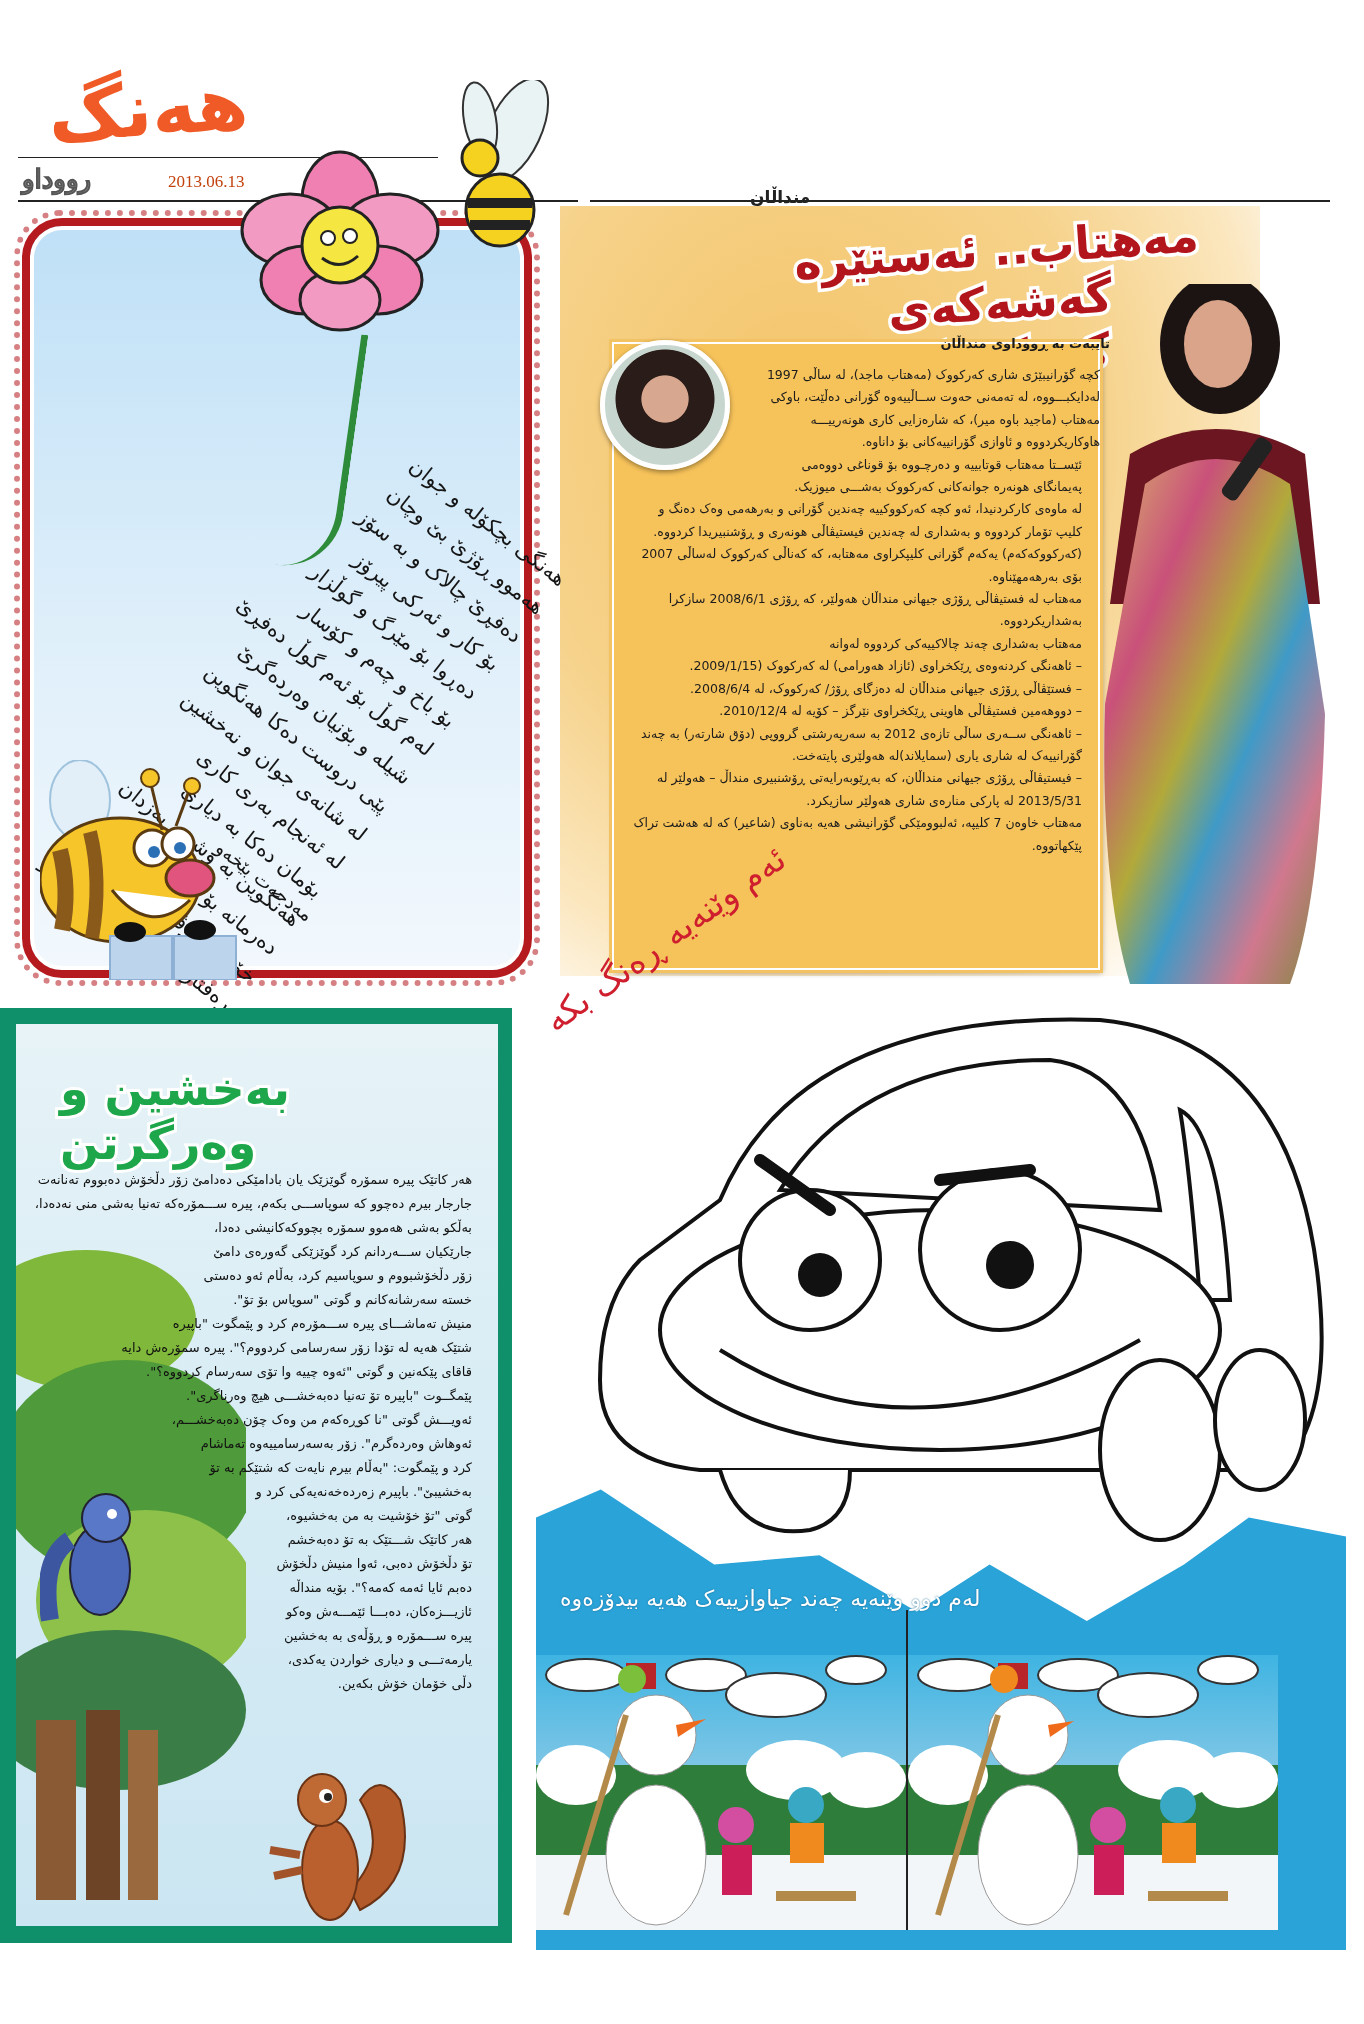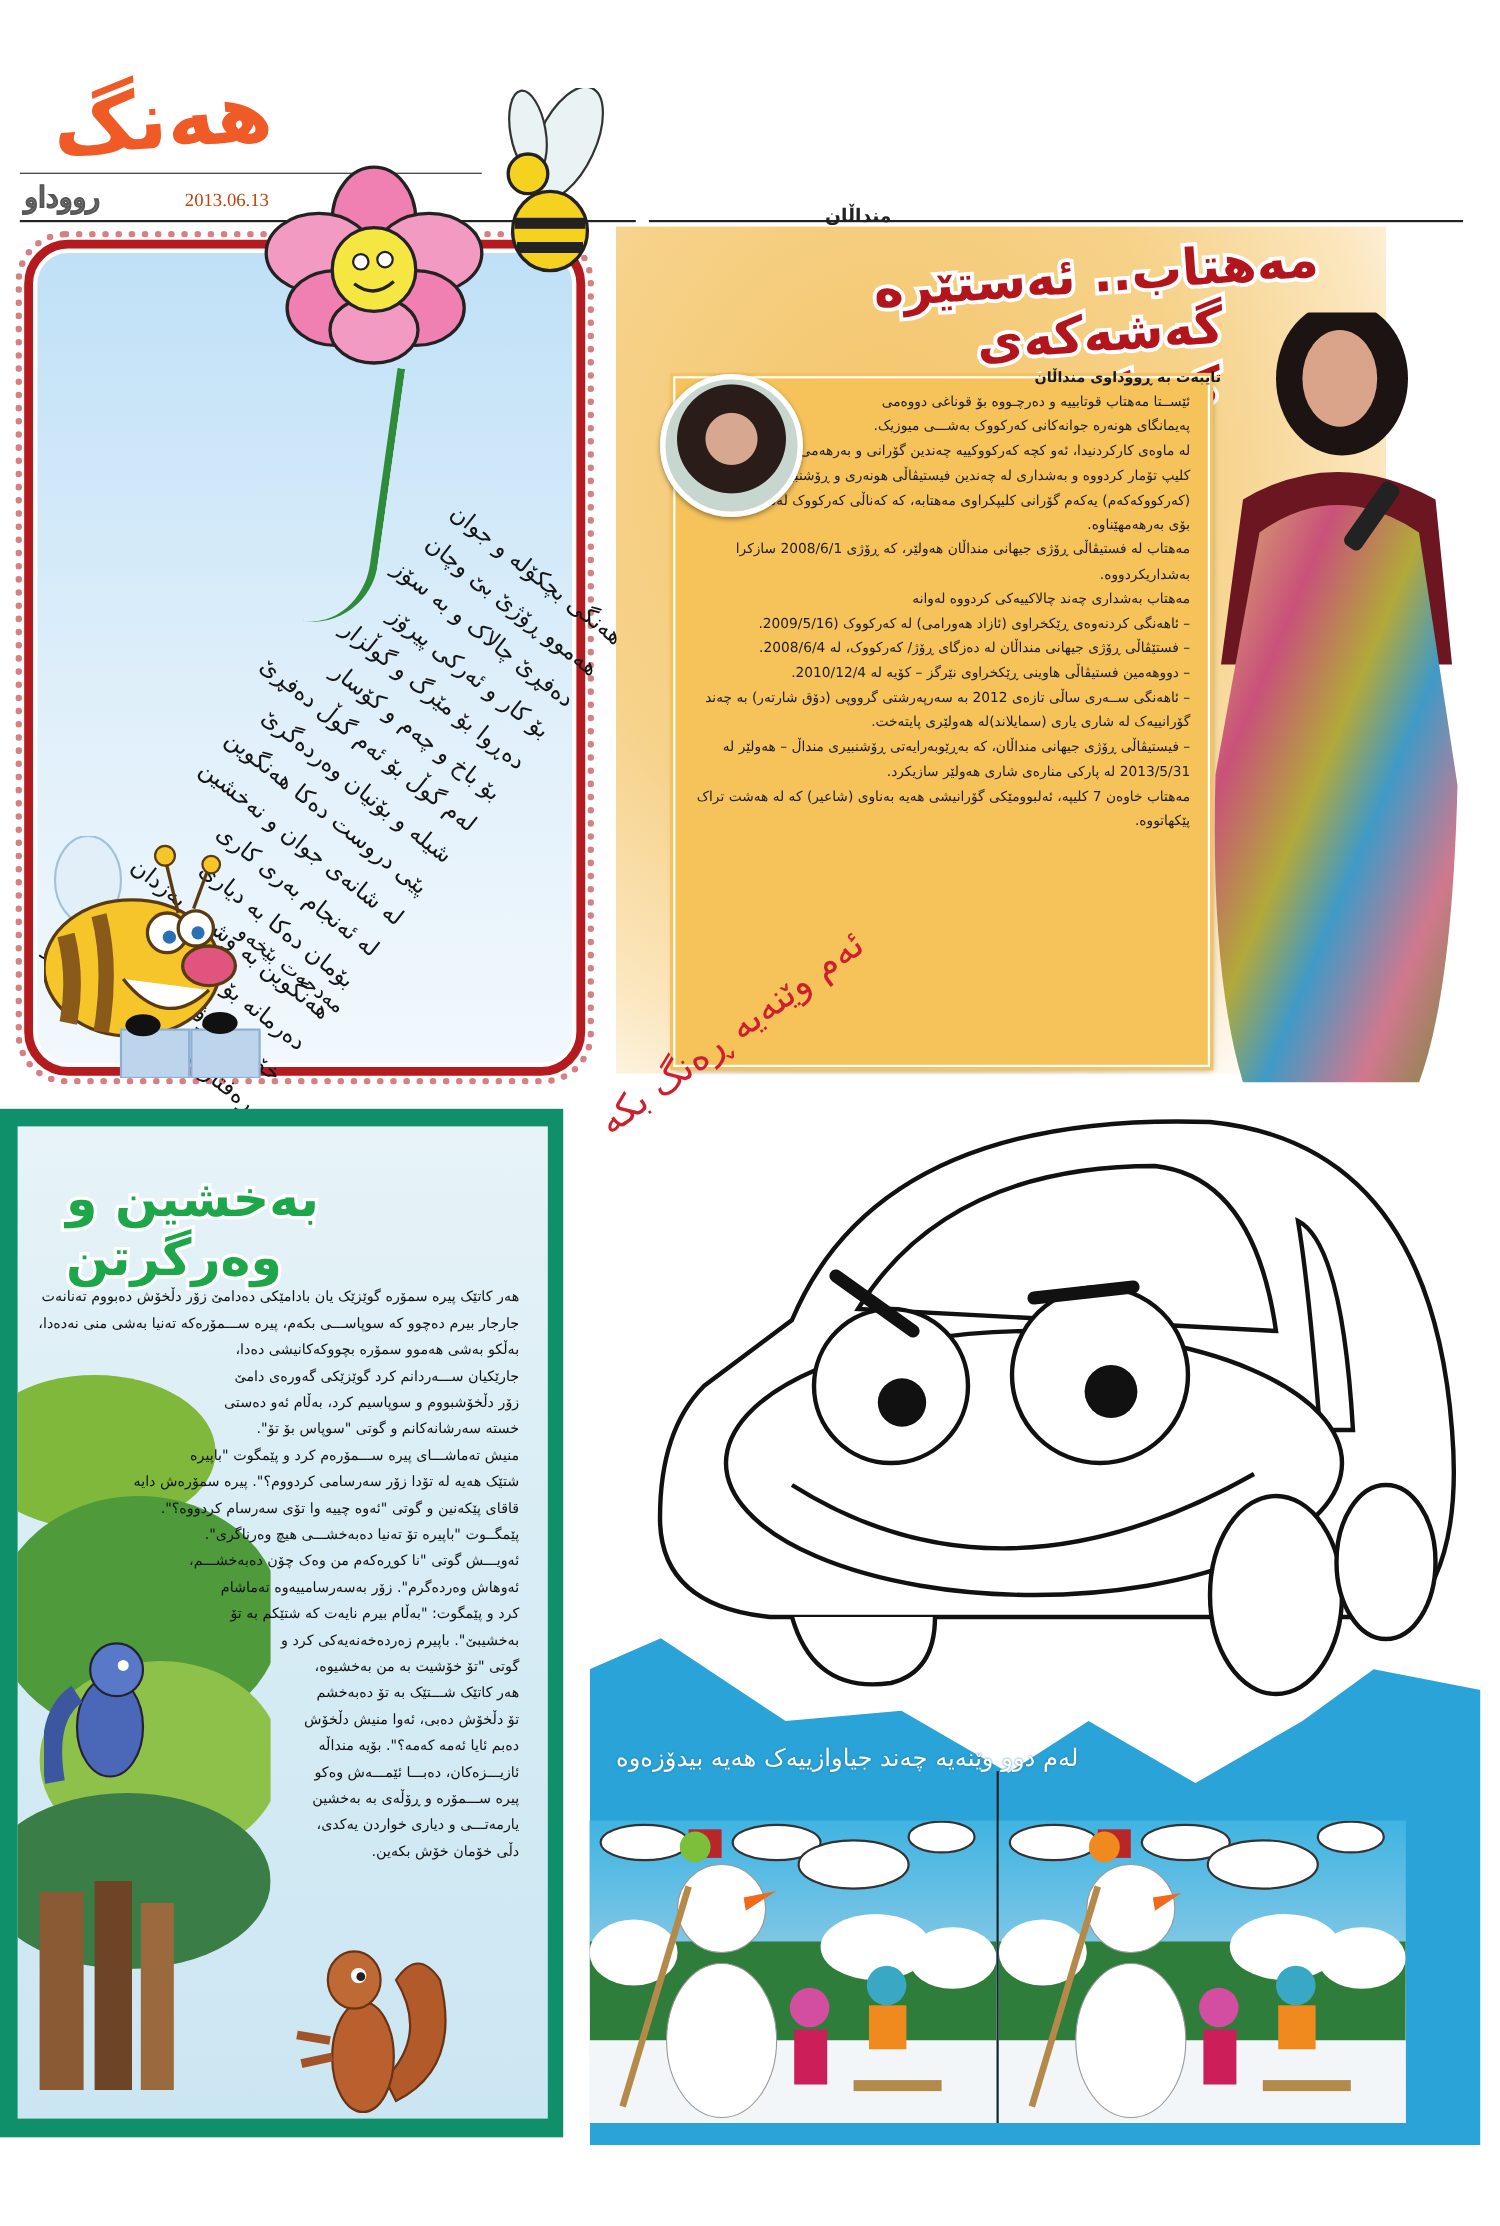--- a/index.html
+++ b/index.html
@@ -154,26 +154,27 @@
 
 <div class="headline">
   <div>مەهتاب.. ئەستێرە گەشەکەی</div>
   <div>کەرکووک</div>
 </div>
 
 <div class="article-box"></div>
 <div class="byline">تایبەت بە ڕووداوی منداڵان</div>
 
 <div class="article-text">
+  <p style="padding-left:130px; margin-top:10px;">کچە گۆرانیبێژی شاری کەرکووک (مەهتاب ماجد)، لە ساڵی 1997 لەدایکبـــووە، لە تەمەنی حەوت ســاڵییەوە گۆرانی دەڵێت، باوکی مەهتاب (ماجید باوە میر)، کە شارەزایی کاری هونەرییـــە هاوکاریکردووە و ئاوازی گۆرانییەکانی بۆ داناوە.</p>
   <p class="indent" style="padding-left:130px;">ئێســتا مەهتاب قوتابییە و دەرچـووە بۆ قوناغی دووەمی پەیمانگای هونەرە جوانەکانی کەرکووک بەشـــی میوزیک.</p>
   <p class="indent">لە ماوەی کارکردنیدا، ئەو کچە کەرکووکییە چەندین گۆرانی و بەرهەمی وەک دەنگ و کلیپ تۆمار کردووە و بەشداری لە چەندین فیستیڤاڵی هونەری و ڕۆشنبیریدا کردووە.</p>
   <p class="indent">(کەرکووکەکەم) یەکەم گۆرانی کلیپکراوی مەهتابە، کە کەناڵی کەرکووک لەساڵی 2007 بۆی بەرهەمهێناوە.</p>
   <p class="indent">مەهتاب لە فستیڤاڵی ڕۆژی جیهانی منداڵان هەولێر، کە ڕۆژی 2008/6/1 سازکرا بەشداریکردووە.</p>
   <p class="indent">مەهتاب بەشداری چەند چالاکییەکی کردووە لەوانە</p>
-  <p class="indent">– ئاهەنگی کردنەوەی ڕێکخراوی (ئازاد هەورامی) لە کەرکووک (2009/5/16.</p>
+  <p class="indent">– ئاهەنگی کردنەوەی ڕێکخراوی (ئازاد هەورامی) لە کەرکووک (2009/1/15.</p>
   <p class="indent">– فستێڤاڵی ڕۆژی جیهانی منداڵان لە دەزگای ڕۆژ/ کەرکووک، لە 2008/6/4.</p>
   <p class="indent">– دووهەمین فستیڤاڵی هاوینی ڕێکخراوی نێرگز – کۆیە لە 2010/12/4.</p>
   <p class="indent">– ئاهەنگی ســەری ساڵی تازەی 2012 بە سەرپەرشتی گرووپی (دۆق شارتەر) بە چەند گۆرانییەک لە شاری یاری (سمایلاند)لە هەولێری پایتەخت.</p>
   <p class="indent">– فیستیڤاڵی ڕۆژی جیهانی منداڵان، کە بەڕێوبەرایەتی ڕۆشنبیری منداڵ – هەولێر لە 2013/5/31 لە پارکی منارەی شاری هەولێر سازیکرد.</p>
   <p class="indent">مەهتاب خاوەن 7 کلیپە، ئەلبوومێکی گۆرانیشی هەیە بەناوی (شاعیر) کە لە هەشت تراک پێکهاتووە.</p>
 </div>
 
 <div class="portrait"></div>
 
 <svg class="singer-photo" viewBox="0 0 250 700">

